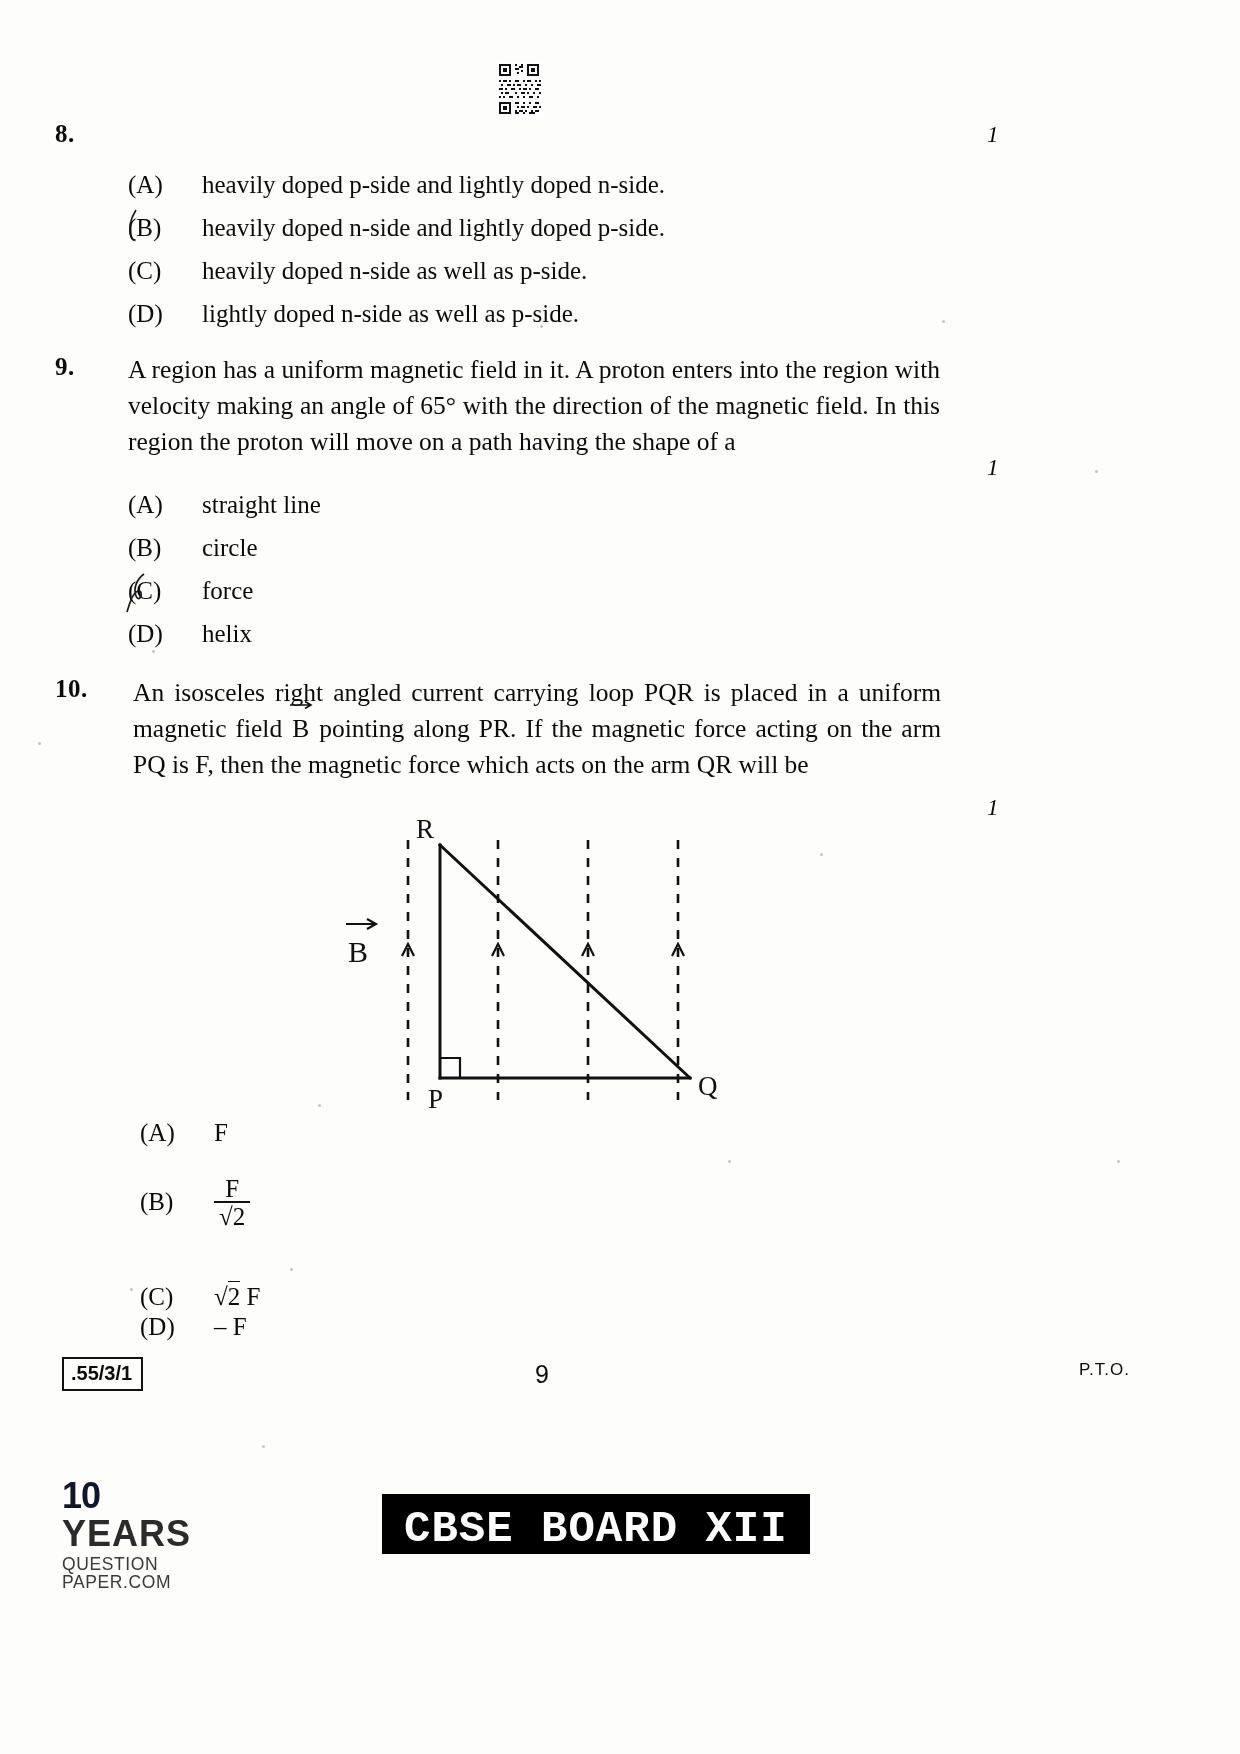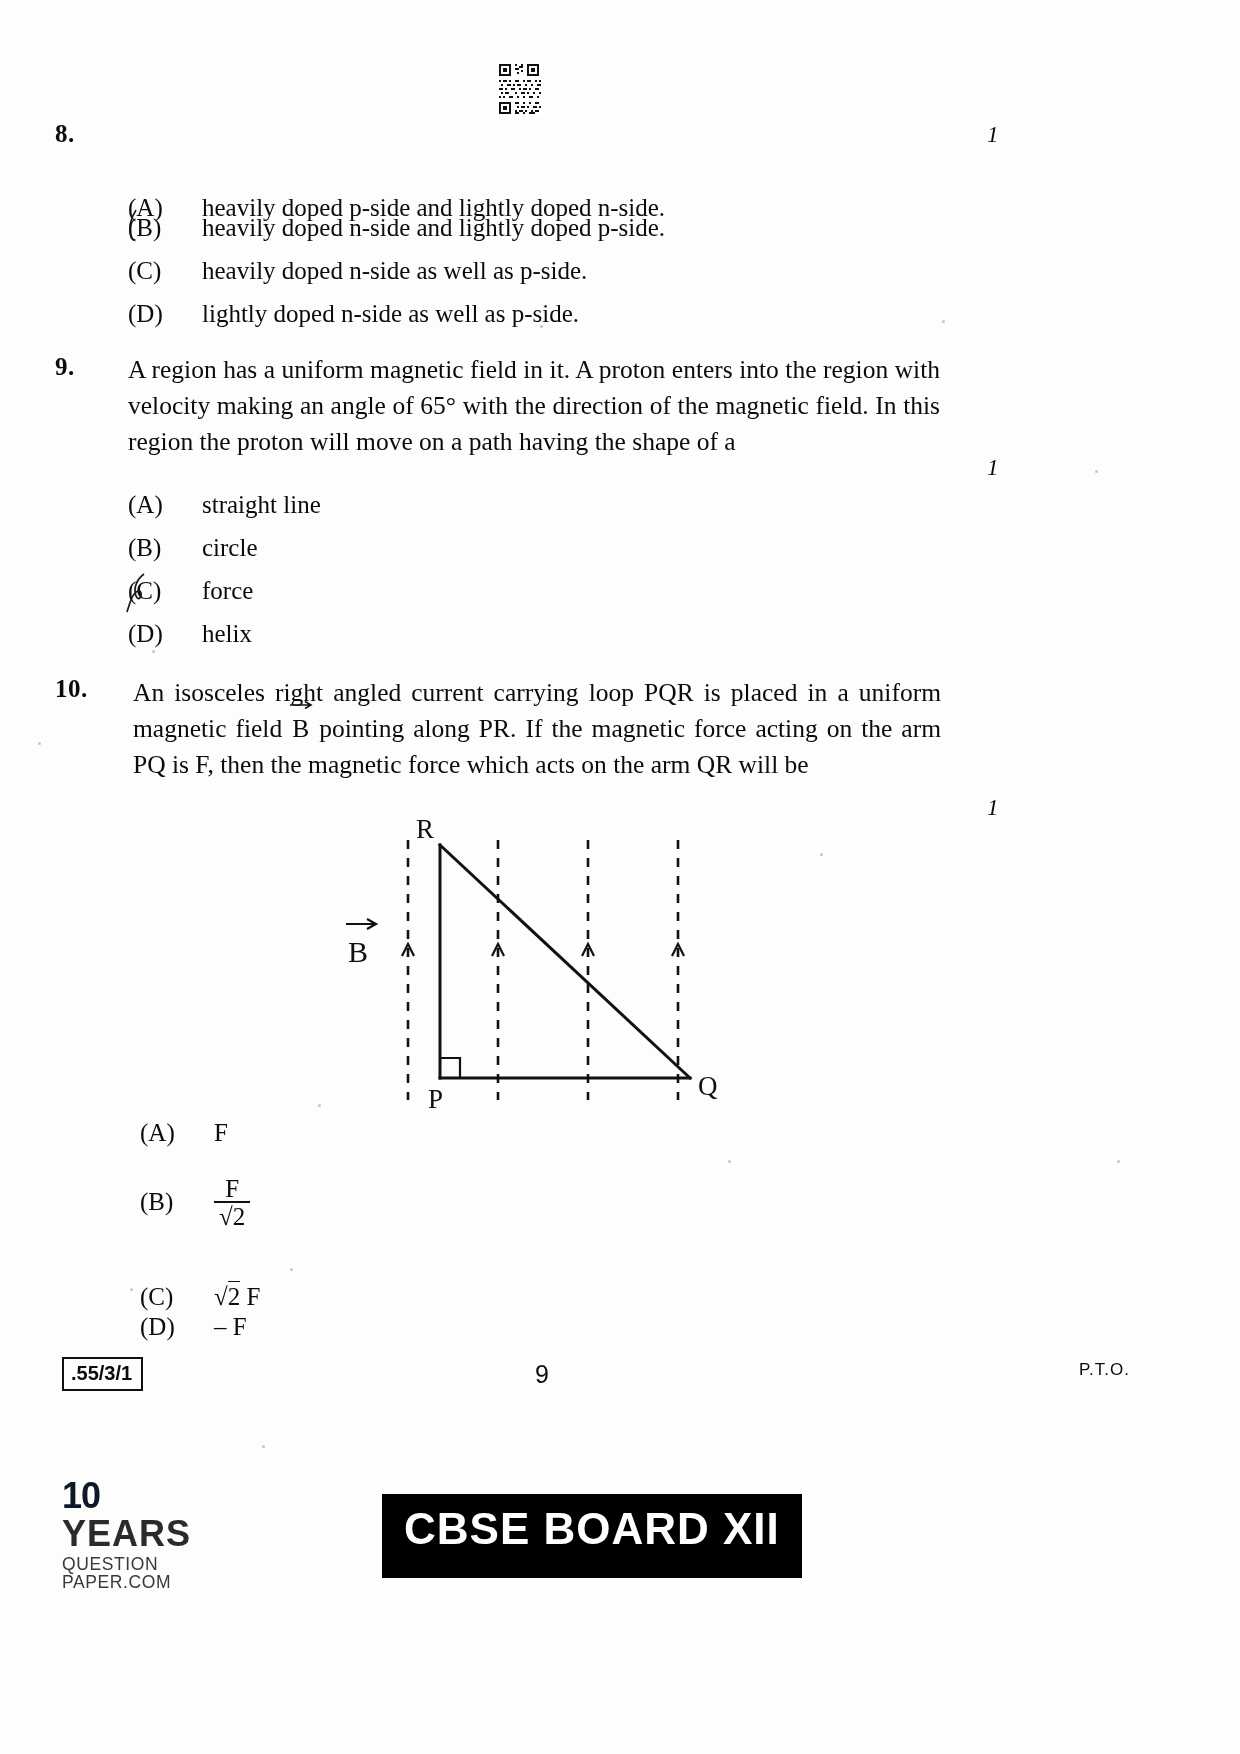--- a/index.html
+++ b/index.html
@@ -142,25 +142,25 @@
     color: #3a3a3a;
     letter-spacing: 0.6px;
     margin-top: 4px;
   }
   .brand-banner {
     position: absolute;
     left: 382px;
     top: 1494px;
     background: #000;
     color: #fff;
-    font-family: Liberation Sans, sans-serif;
+    font-family: Liberation Mono, monospace;
     font-weight: bold;
     font-size: 44px;
     letter-spacing: 1px;
-    padding: 10px 22px 24px 22px;
+    padding: 10px 22px 0 22px;
   }
   .brand-right {
     position: absolute;
     left: 812px;
     top: 1504px;
     font-family: "Liberation Sans", sans-serif;
     font-size: 30px;
     color: #1c1c1c;
     letter-spacing: -0.3px;
   }
@@ -250,21 +250,21 @@
         <rect x="9" y="25" width="2" height="1"></rect>
           <rect x="13" y="25" width="1" height="1"></rect>
           <rect x="16" y="25" width="3" height="1"></rect>
       </g>
     </svg>
   </div>
 
   <div class="qnum" style="left:55px; top:120px;">8.</div>
   <div class="marks" style="left:987px; top:122px;">1</div>
 
-  <div class="opt" style="left:128px; top:168px;margin-top:23px;">
+  <div class="opt" style="left:128px; top:168px;">
     <span class="lbl">(A)</span><span>heavily doped p-side and lightly doped n-side.</span>
   </div>
   <div class="opt" style="left:128px; top:211px;">
     <span class="lbl">(B)</span><span>heavily doped n-side and lightly doped p-side.</span>
   </div>
   <svg class="tick" style="left:122px; top:206px;" width="30" height="40" viewBox="0 0 30 40">
     <path d="M14 4 C9 12, 6 22, 9 31 C10 34, 12 35, 13 33" stroke="#1a1a1a" stroke-width="1.6" fill="none"></path>
   </svg>
   <div class="opt" style="left:128px; top:254px;">
     <span class="lbl">(C)</span><span>heavily doped n-side as well as p-side.</span>

